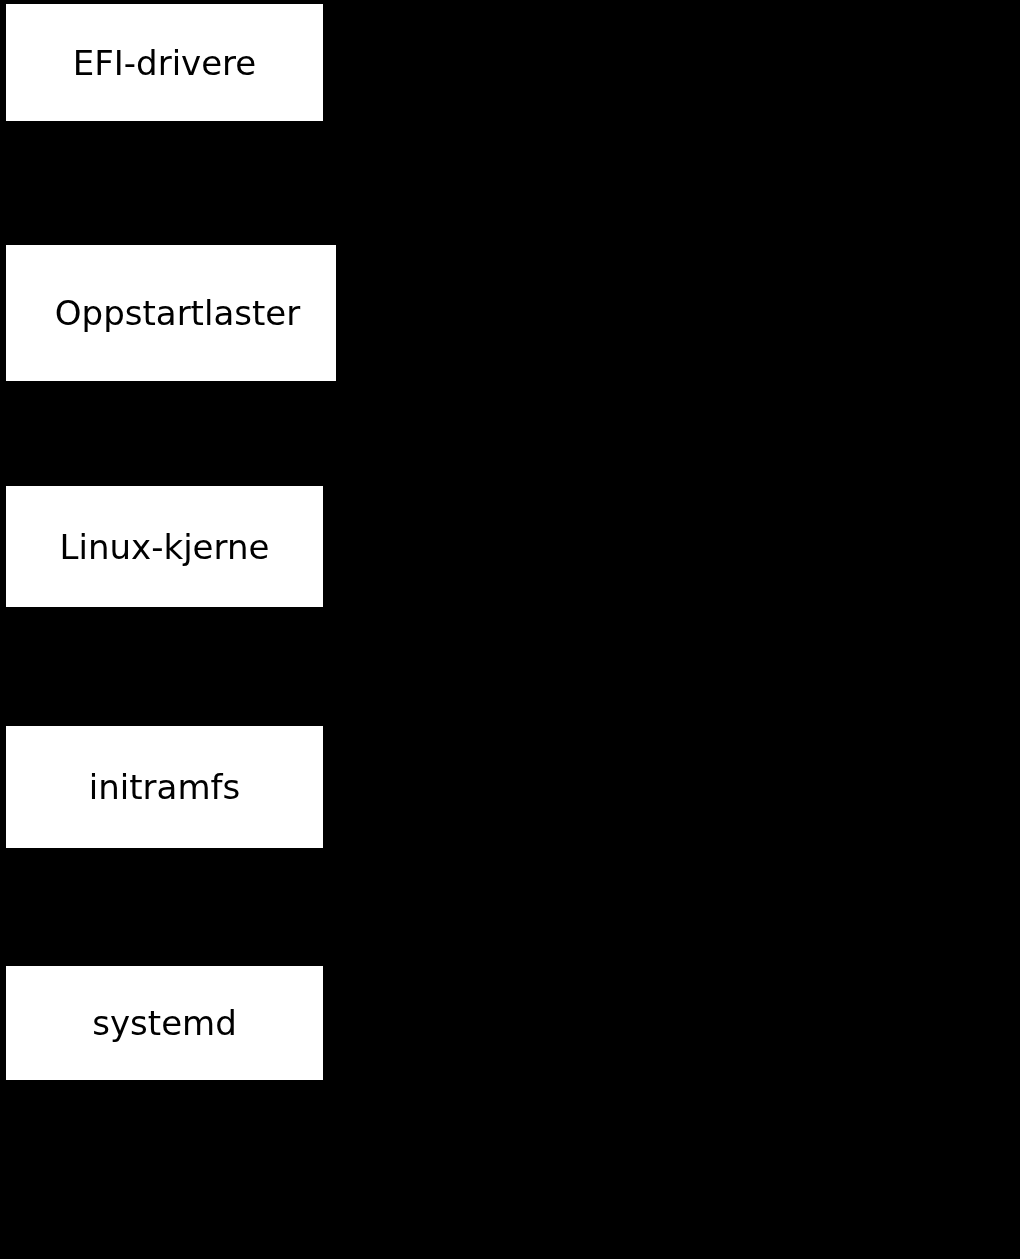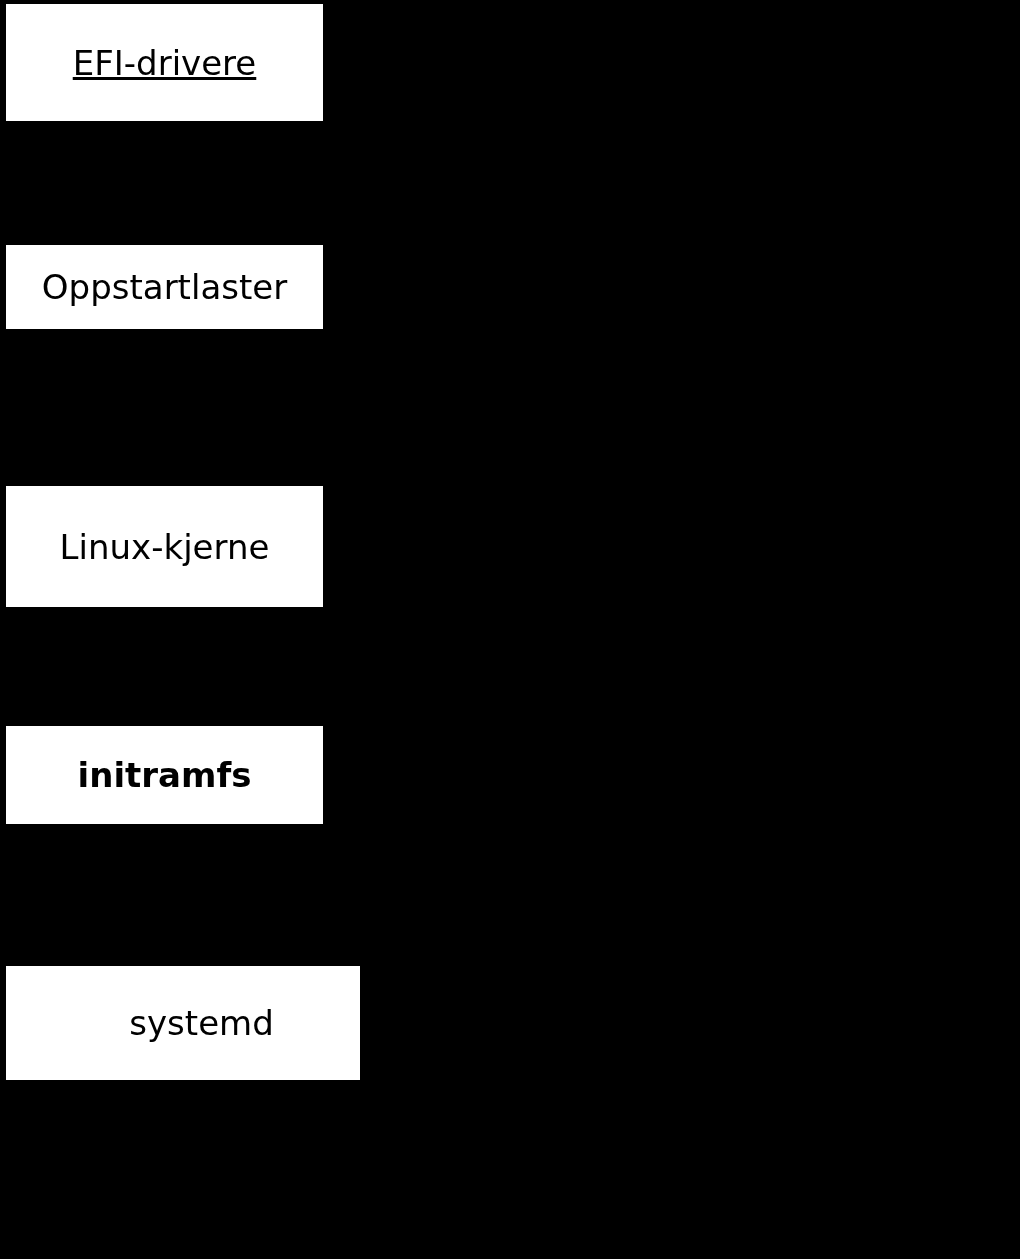--- a/index.html
+++ b/index.html
@@ -27,25 +27,25 @@
   .node {
     position: absolute;
     left: 6px;
     width: 317px;
     height: 116px;
     background: var(--node-fill);
     display: flex;
     align-items: center;
     justify-content: center;
   }
-  .node:nth-child(1) { top: 4px;   height: 117px; text-decoration: underline; }
-  .node:nth-child(2) { top: 245px; height: 84px; }
+  .node:nth-child(1) { top: 4px;   height: 117px; }
+  .node:nth-child(2) { top: 245px; height: 136px; padding-left: 13px; }
   .node:nth-child(3) { top: 486px; height: 121px; }
-  .node:nth-child(4) { top: 726px; height: 98px; font-weight: bold; }
-  .node:nth-child(5) { top: 966px; height: 114px; padding-left: 37px; }
+  .node:nth-child(4) { top: 726px; height: 122px; }
+  .node:nth-child(5) { top: 966px; height: 114px; }
   .node-label {
     color: var(--node-text);
     font-size: 34px;
     line-height: 1;
     white-space: nowrap;
   }
 </style>
 </head>
 <body>
 

